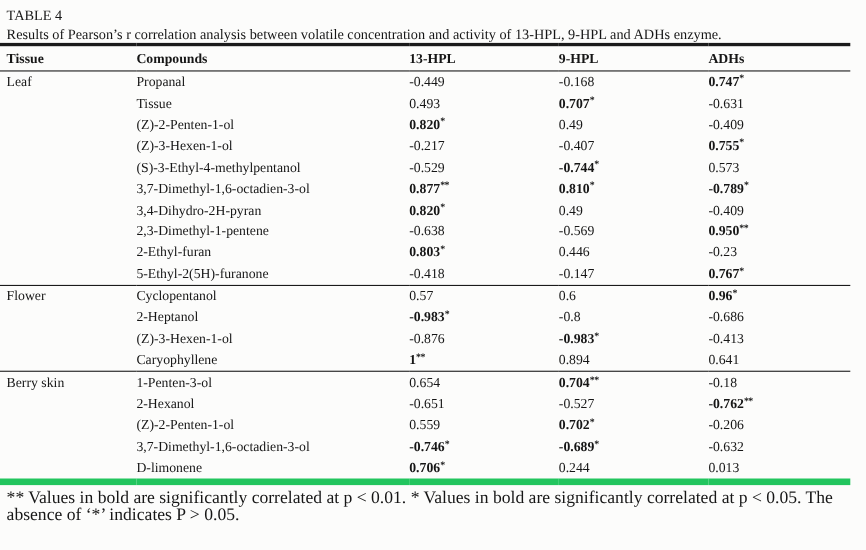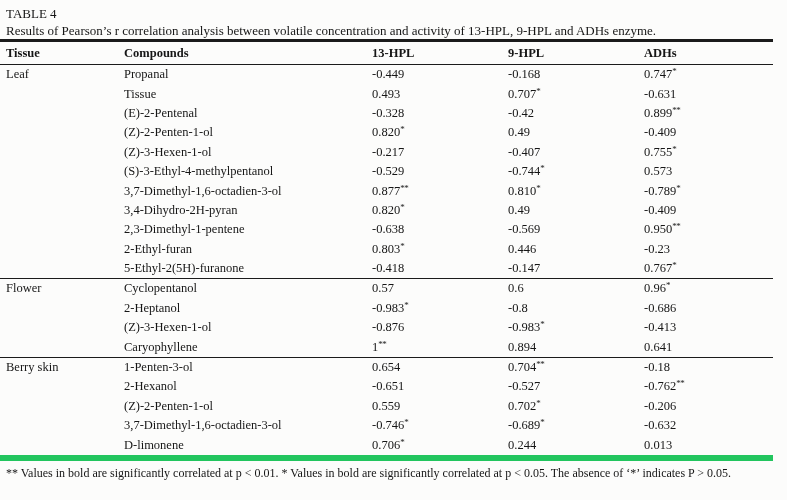--- a/index.html
+++ b/index.html
@@ -44,23 +44,23 @@
     white-space:nowrap;
   }
   td.c-tissue{padding-left:6px;}
   tr.section-start td{border-top:1.5px solid #1b1b1b;}
   sup{
     font-size:9px;
     line-height:0;
     vertical-align:4px;
     letter-spacing:-0.5px;
   }
-  b{font-weight:normal;}
+  b{font-weight:bold;}
   .footnote{
-    font-size:12px;
+    font-size:16px;
     line-height:16px;
     margin-top:4px;
     margin-left:6px;
     width:767px;
   }
 </style>
 </head>
 <body>
 
 <div class="page">
@@ -94,27 +94,20 @@
         </tr>
         <tr>
           <td class="c-tissue"></td>
           <td>Tissue</td>
           <td><span>0.493</span></td>
           <td><b>0.707<sup>*</sup></b></td>
           <td><span>-0.631</span></td>
         </tr>
         <tr>
           <td class="c-tissue"></td>
-          <td>(E)-2-Pentenal</td>
-          <td><span>-0.328</span></td>
-          <td><span>-0.42</span></td>
-          <td><b>0.899<sup>**</sup></b></td>
-        </tr>
-        <tr>
-          <td class="c-tissue"></td>
           <td>(Z)-2-Penten-1-ol</td>
           <td><b>0.820<sup>*</sup></b></td>
           <td><span>0.49</span></td>
           <td><span>-0.409</span></td>
         </tr>
         <tr>
           <td class="c-tissue"></td>
           <td>(Z)-3-Hexen-1-ol</td>
           <td><span>-0.217</span></td>
           <td><span>-0.407</span></td>

